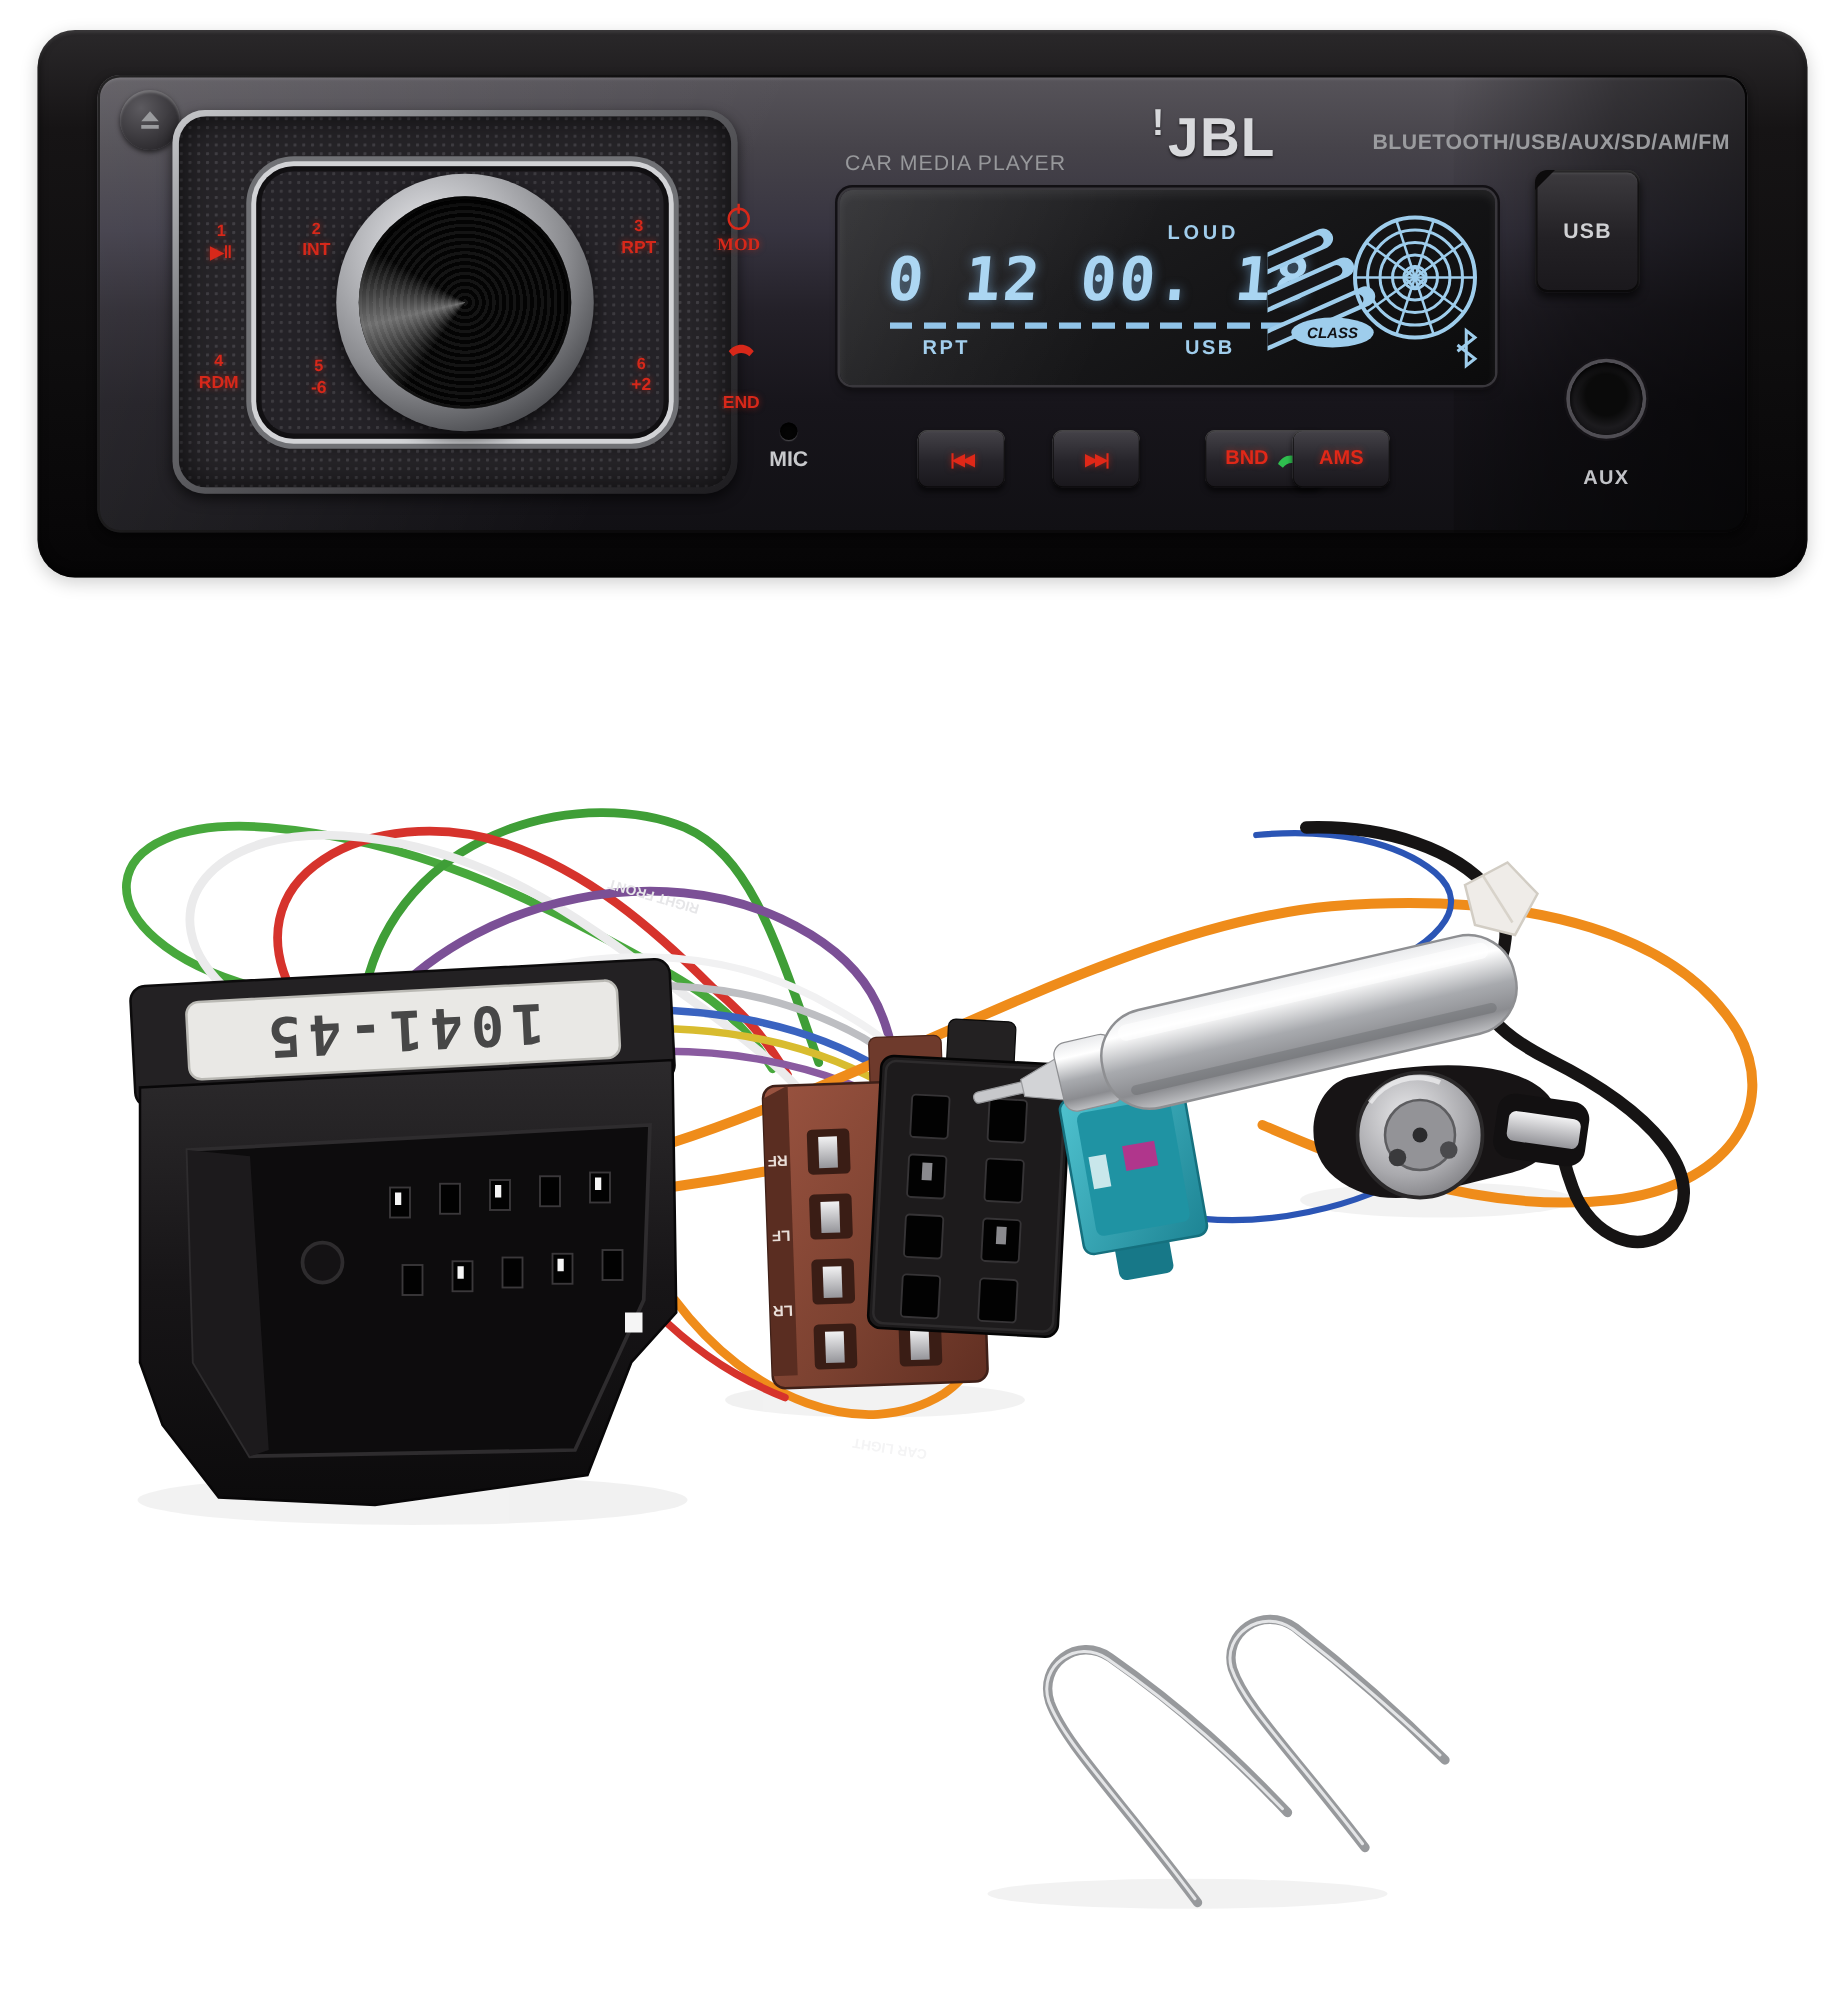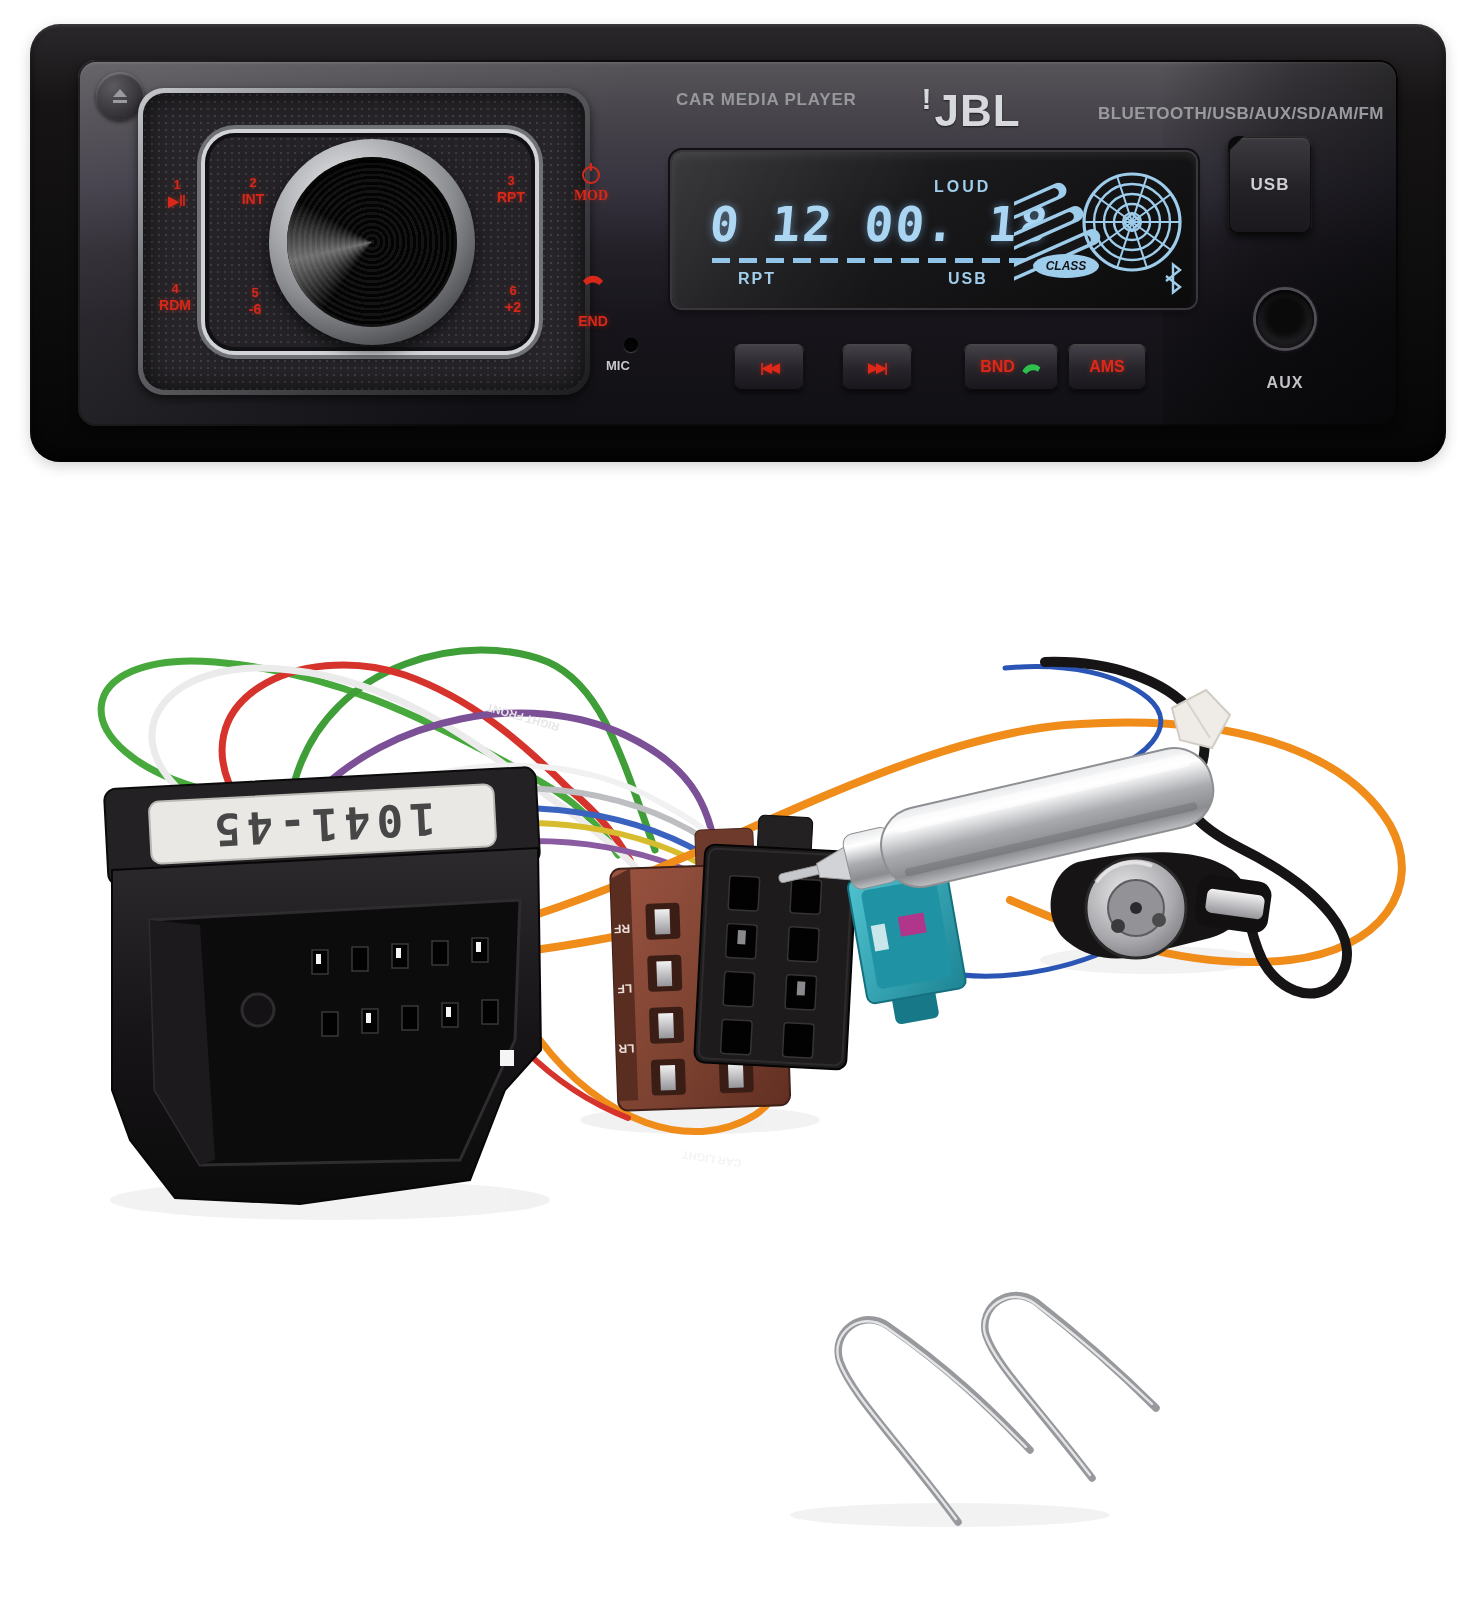--- a/index.html
+++ b/index.html
@@ -47,21 +47,21 @@
   .knob-cone::after{content:"";position:absolute;inset:0;border-radius:50%;
     background:conic-gradient(from 215deg at 50% 50%,rgba(255,255,255,0) 0deg,rgba(255,255,255,.42) 42deg,rgba(255,255,255,0) 85deg);}
   .klabel{position:absolute;width:62px;text-align:center;color:#d7281a;font-weight:700;font-size:14px;line-height:1.15;
     text-shadow:0 0 5px rgba(215,40,26,.55);}
   .klabel .num{font-size:13px;display:block;}
   .power-icon{display:inline-block;width:14px;height:14px;border:2.2px solid #d7281a;border-radius:50%;position:relative;}
   .power-icon::before{content:"";position:absolute;left:50%;top:-5px;width:2.2px;height:8px;background:#d7281a;transform:translateX(-50%);}
   .phone-red{display:inline-block;}
 
   
-  .product-label{position:absolute;left:598px;top:30px;color:#97989b;font-size:17px;font-weight:700;letter-spacing:.8px;}
+  .product-label{position:absolute;left:598px;top:61px;color:#97989b;font-size:17px;font-weight:400;letter-spacing:.8px;}
   .brand{position:absolute;left:828px;top:26px;width:130px;display:flex;align-items:flex-start;justify-content:center;
     color:#d8d9dc;font-weight:900;font-size:44px;letter-spacing:1px;text-shadow:0 1px 2px rgba(0,0,0,.6);}
   .brand .excl{font-size:30px;margin-right:2px;transform:translateY(-4px);}
   .features-label{position:absolute;left:982px;top:44px;color:#9a9b9e;font-size:17px;font-weight:600;letter-spacing:.4px;margin-left:38px;}
 
   
   .display{position:absolute;left:594px;top:92px;width:524px;height:156px;border-radius:10px;
     background:linear-gradient(150deg,#2c2c2f 0%,#1a1a1c 40%,#0b0b0c 100%);
     box-shadow:0 0 0 2px #39373c,0 0 0 4px #121014,inset 0 4px 8px rgba(255,255,255,.07),0 4px 8px rgba(0,0,0,.6);
     color:#a0cdec;overflow:hidden;}
@@ -82,32 +82,32 @@
     display:flex;align-items:center;justify-content:center;}
   .usb-door::before{content:"";position:absolute;left:0;top:0;width:0;height:0;
     border-top:16px solid #0c0b0c;border-right:16px solid transparent;border-top-left-radius:10px;}
   .usb-door-label{color:#cfd0d3;font-size:17px;font-weight:700;letter-spacing:1px;}
   .aux-jack{position:absolute;left:1178px;top:230px;width:58px;height:58px;border-radius:50%;
     background:radial-gradient(circle at 50% 45%,#0a0a0a 0 38%,#1c1b1e 60%,#0d0c0e 100%);
     box-shadow:0 0 0 3px #504e54,0 0 0 5px #141216,inset 0 3px 5px #000;}
   .aux-label{position:absolute;left:1178px;top:298px;width:58px;text-align:center;color:#c2c3c7;font-size:16px;font-weight:700;letter-spacing:1px;margin-top:16px;}
   .mic-hole{position:absolute;left:546px;top:278px;width:14px;height:14px;border-radius:50%;background:#040404;
     box-shadow:0 1px 1px rgba(255,255,255,.22),inset 0 2px 3px #000;}
-  .mic-label{position:absolute;left:528px;top:298px;width:50px;color:#c8c9cc;font-size:13px;font-weight:700;}
+  .mic-label{position:absolute;left:528px;top:298px;width:50px;text-align:center;color:#c8c9cc;font-size:17px;font-weight:700;}
 
   
   .tbtn{position:absolute;top:284px;height:46px;border-radius:8px;
     background:linear-gradient(180deg,#454349 0%,#26242a 55%,#19171c 100%);
     box-shadow:inset 0 1px 1px rgba(255,255,255,.28),inset 0 0 0 1px #0b0a0b,0 3px 4px rgba(0,0,0,.55);
     color:#e02818;font-weight:700;display:flex;align-items:center;justify-content:center;gap:5px;
     text-shadow:0 0 5px rgba(224,40,24,.5);}
   .tbtn.prev{left:656px;width:70px;font-size:13px;letter-spacing:-2px;}
   .tbtn.next{left:764px;width:70px;font-size:13px;letter-spacing:-2px;}
   .tbtn.bnd{left:886px;width:94px;font-size:16px;}
-  .tbtn.ams{left:990px;width:78px;font-size:16px;}
+  .tbtn.ams{left:956px;width:78px;font-size:16px;}
 
   
   .harness-svg{position:absolute;left:0;top:620px;}
 </style>
 </head>
 <body>
 <div class="stage">
 
   <div class="radio">
     <div class="face">

